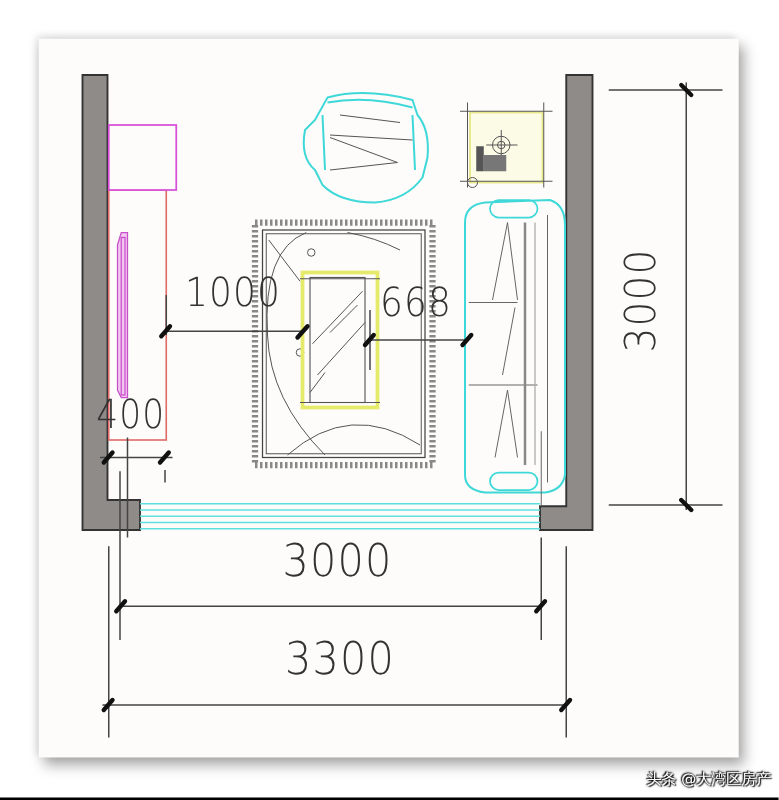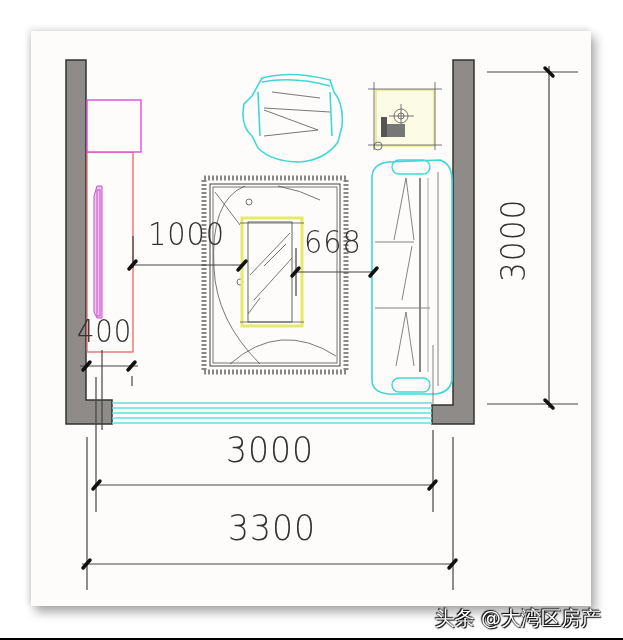--- a/index.html
+++ b/index.html
@@ -28,22 +28,22 @@
     .dim-3000-h { left: 226px; top: 432px; font-size: 36px; transform: scaleX(0.92); transform-origin: left top; }
     .dim-3300-h { left: 228px; top: 510px; font-size: 36px; transform: scaleX(0.92); transform-origin: left top; }
     .dim-1000 { left: 148px; top: 218px; font-size: 32px; transform: scaleX(0.9); transform-origin: left top; }
     .dim-668 { left: 304px; top: 226px; font-size: 32px; transform: scaleX(0.9); transform-origin: left top; }
     .dim-400 { left: 77px; top: 315px; font-size: 32px; transform: scaleX(0.86); transform-origin: left top; }
     .dim-3000-v {
       left: 496px; top: 282px; font-size: 34px;
       transform: rotate(-90deg) scaleX(0.92); transform-origin: left top;
     }
     .watermark {
-      position: absolute; right: 22px; bottom: 8px;
-      font-size: 20px; color: #ffffff;
+      position: absolute; right: 6px; bottom: 8px;
+      font-size: 12px; color: #ffffff;
       text-shadow: 0 0 2px #000, 1px 1px 1px #000, -1px -1px 1px #000;
       letter-spacing: 0px;
     }
     .bottom-bar { position: absolute; left: 0; bottom: 0; width: 623px; height: 2px; background: #000; }
   </style>
 </head>
 <body>
 
 <div class="sheet"></div>
 

